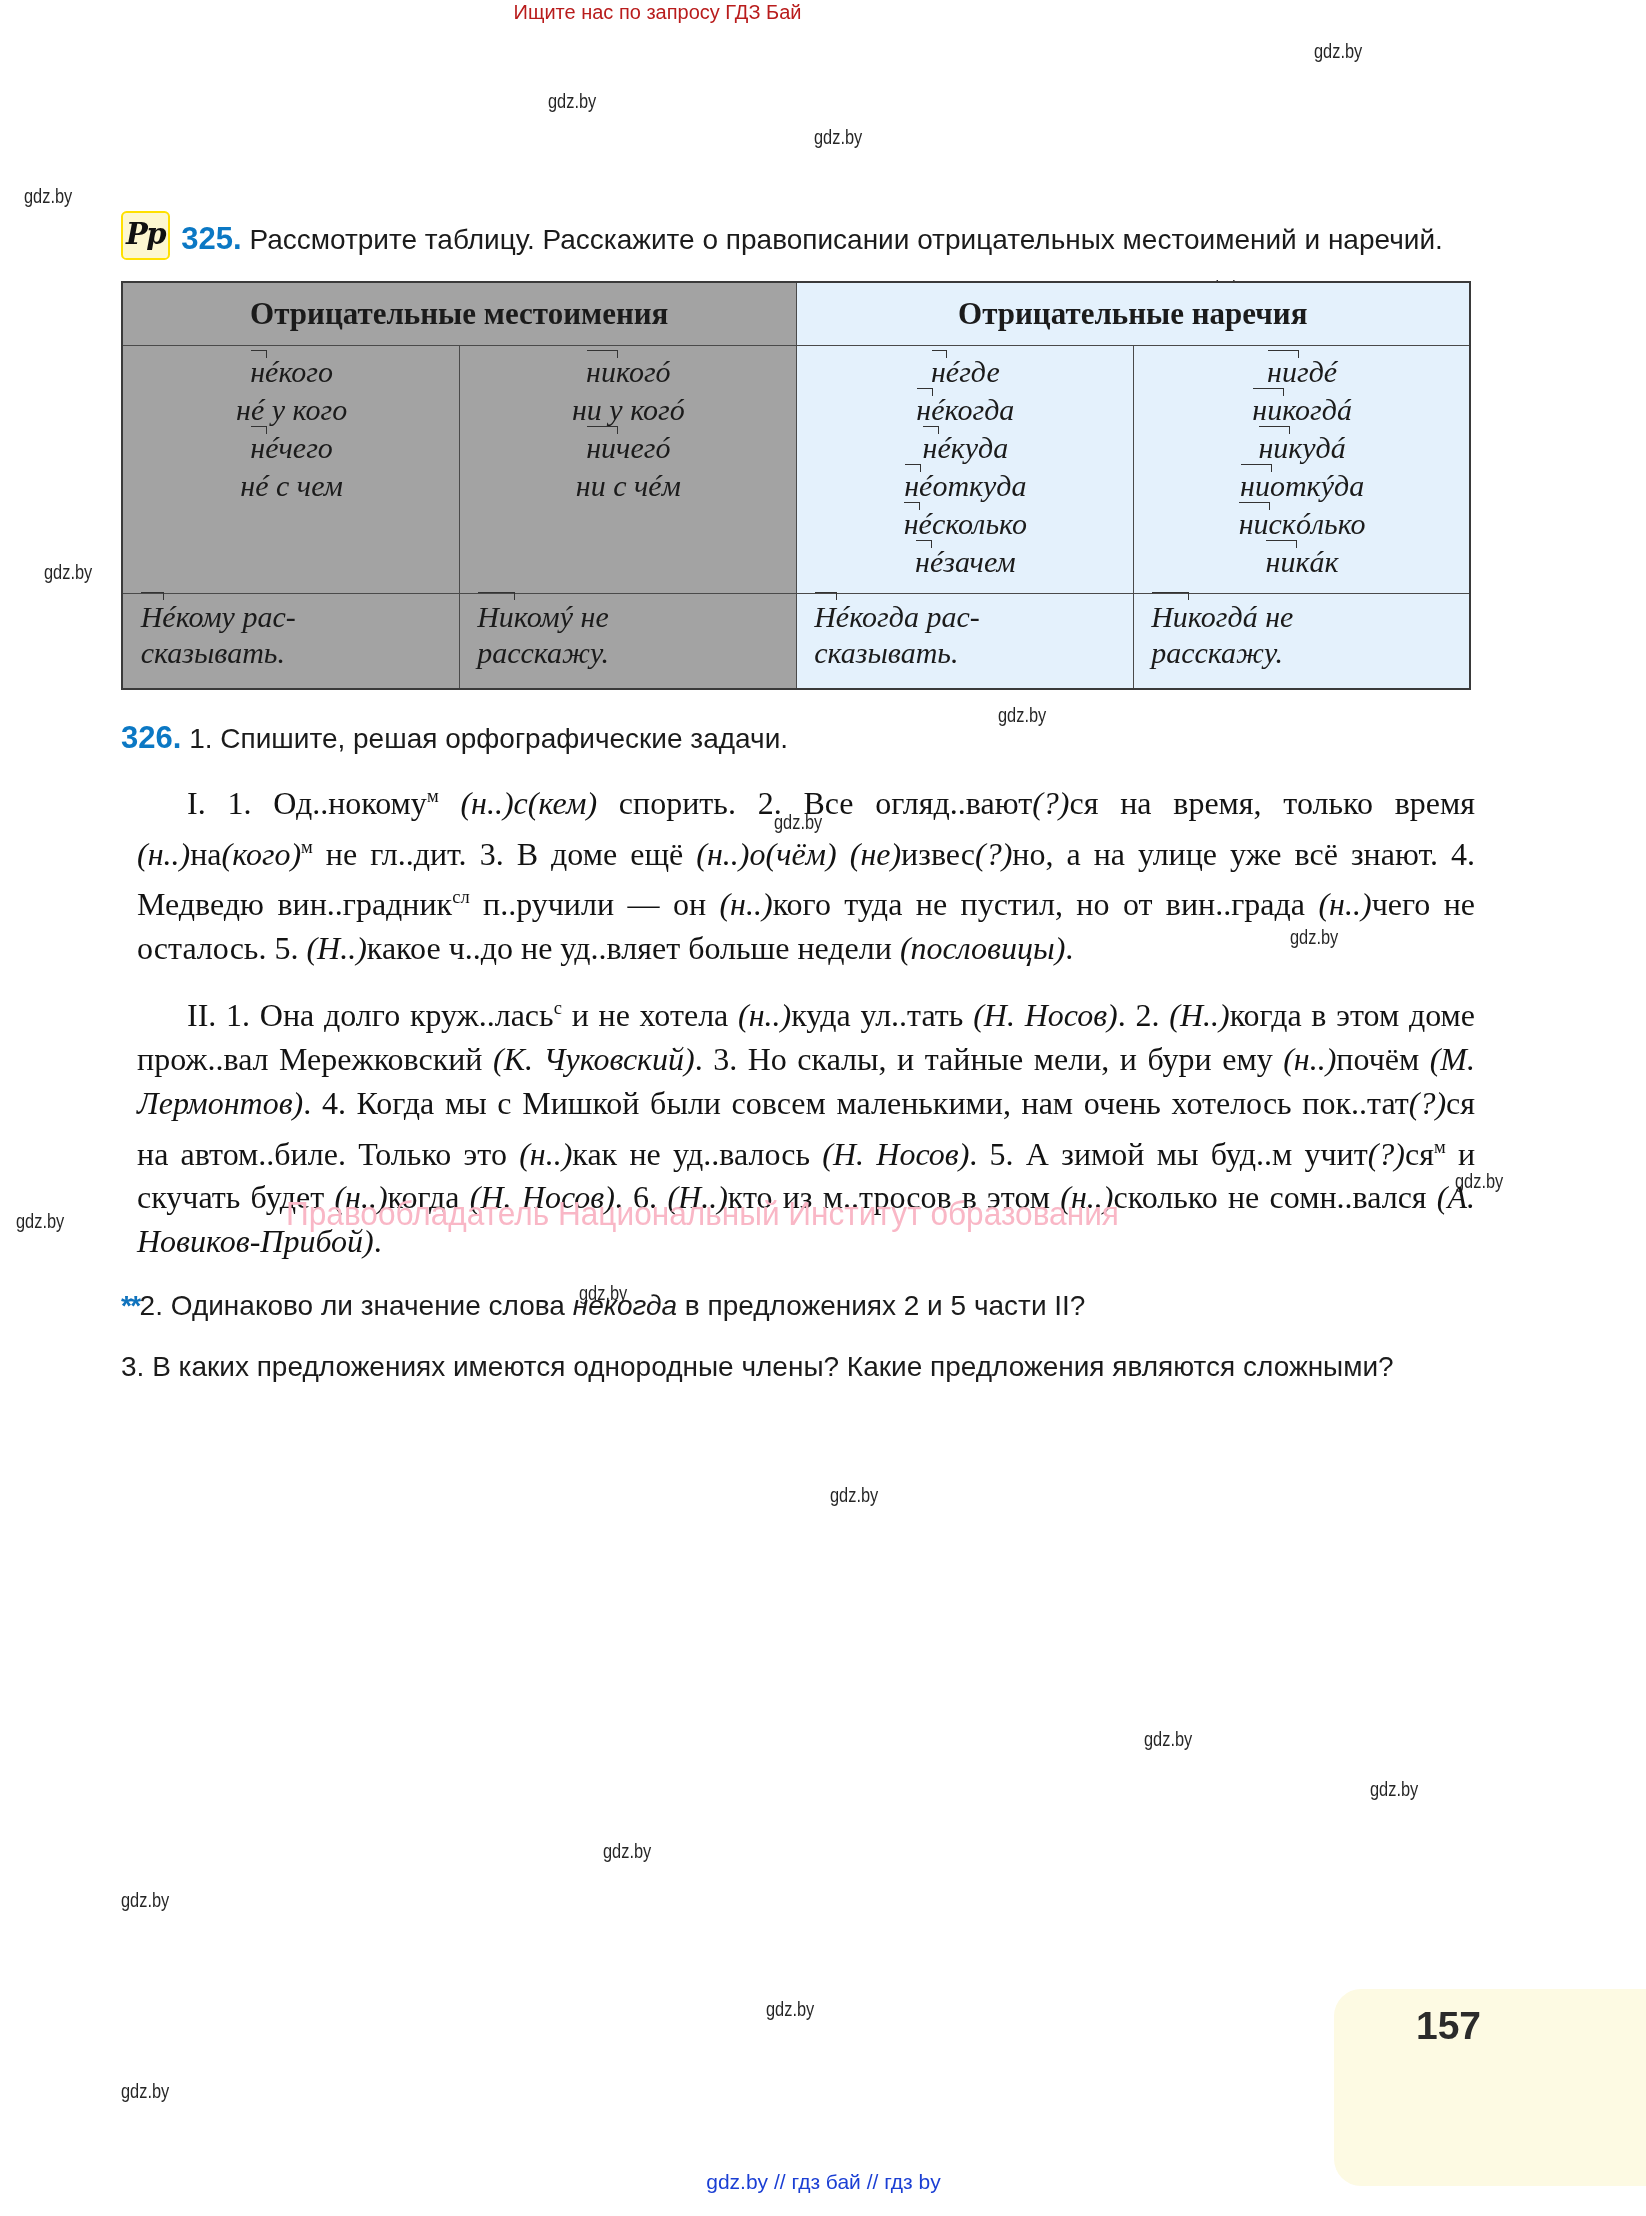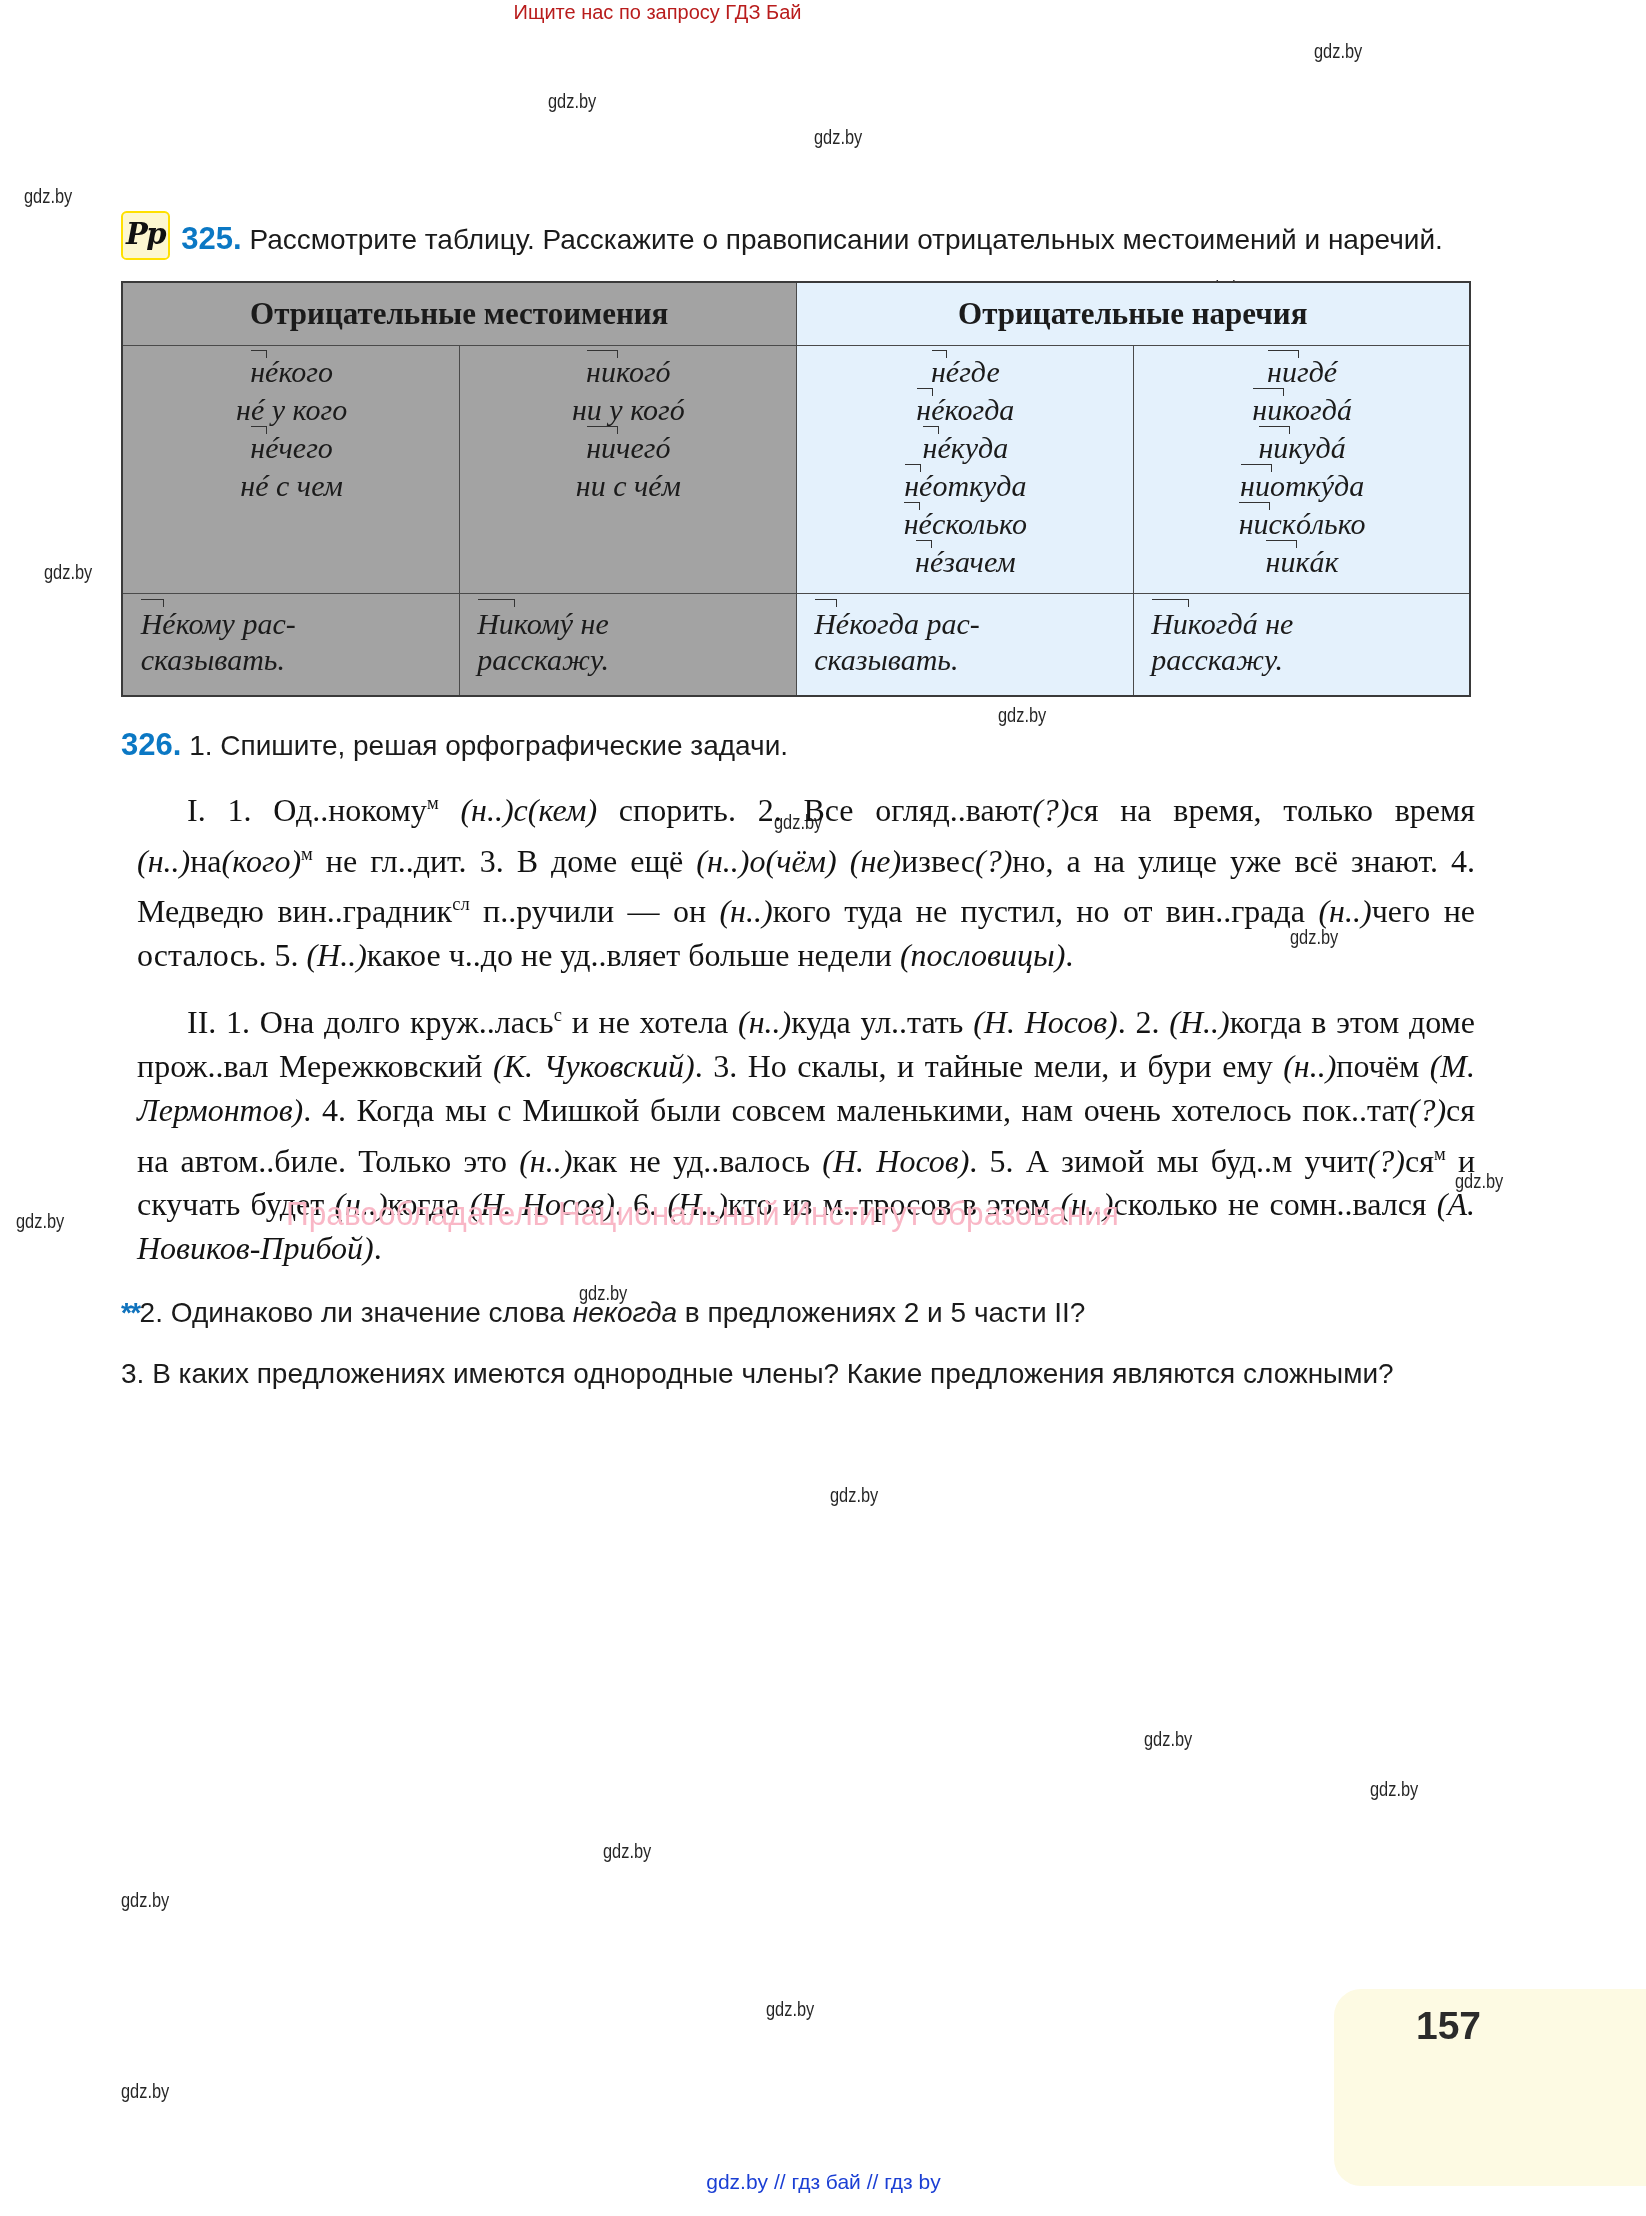--- a/index.html
+++ b/index.html
@@ -135,21 +135,21 @@
     font-weight: bold;
     font-size: 31px;
     padding: 14.5px 8px 16px 8px;
     vertical-align: middle;
     font-family: "Liberation Serif", serif;
   }
   .cell-green { background: #a3a3a3; }
   .cell-blue  { background: #e4f1fc; }
 
   table.neg td.wide {
-    padding-top: 12px;
+    padding-top: 5px;
     line-height: 1.22;
   }
   table.neg td.single {
     text-align: center;
     font-size: 31px;
     padding: 16px 8px 19.3px 8px;
   }
   .wlist div { margin-bottom: 8px; white-space: nowrap; text-align: center; }
   .wlist div:last-child { margin-bottom: 0; }
 

